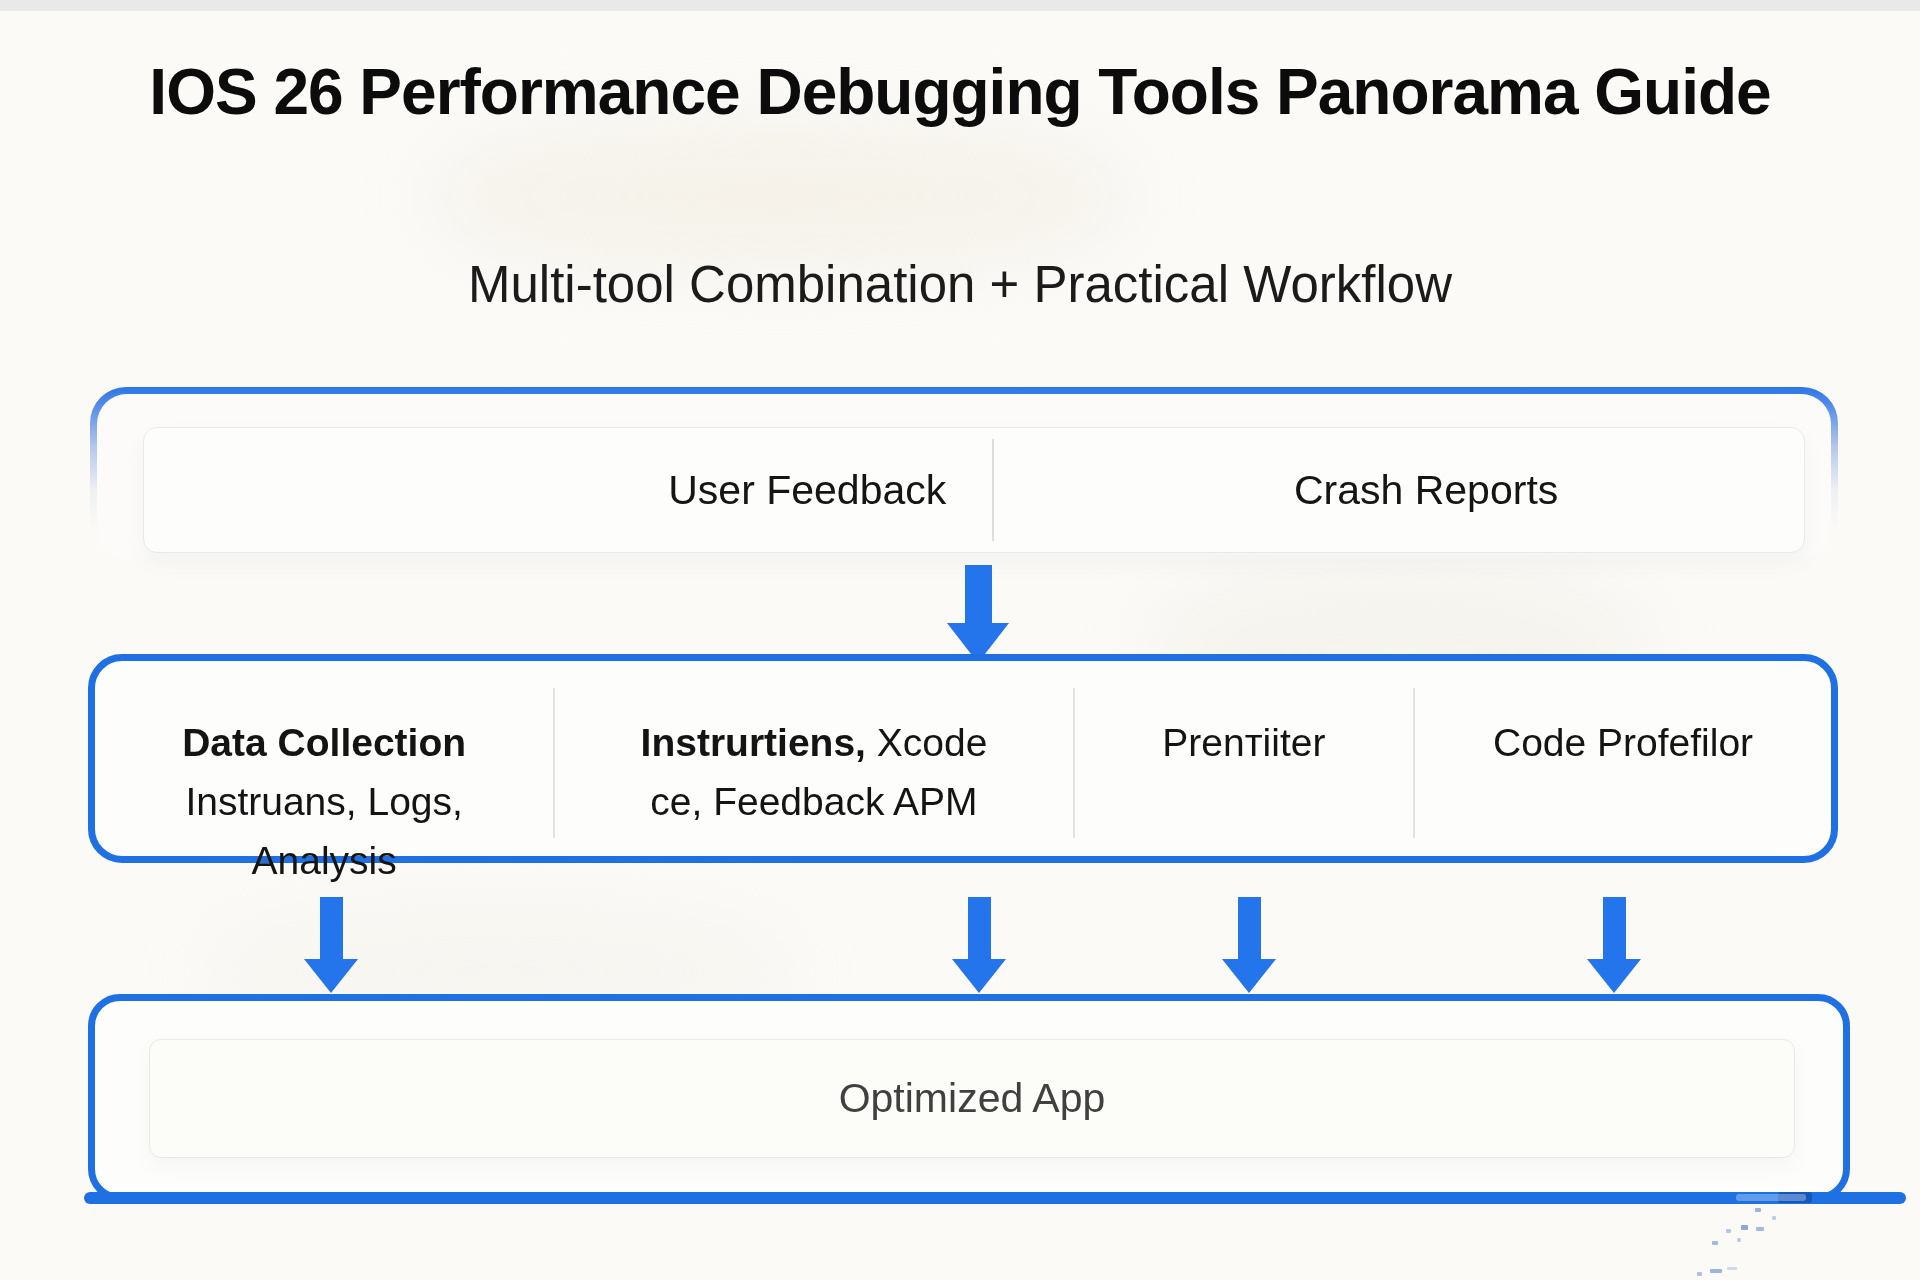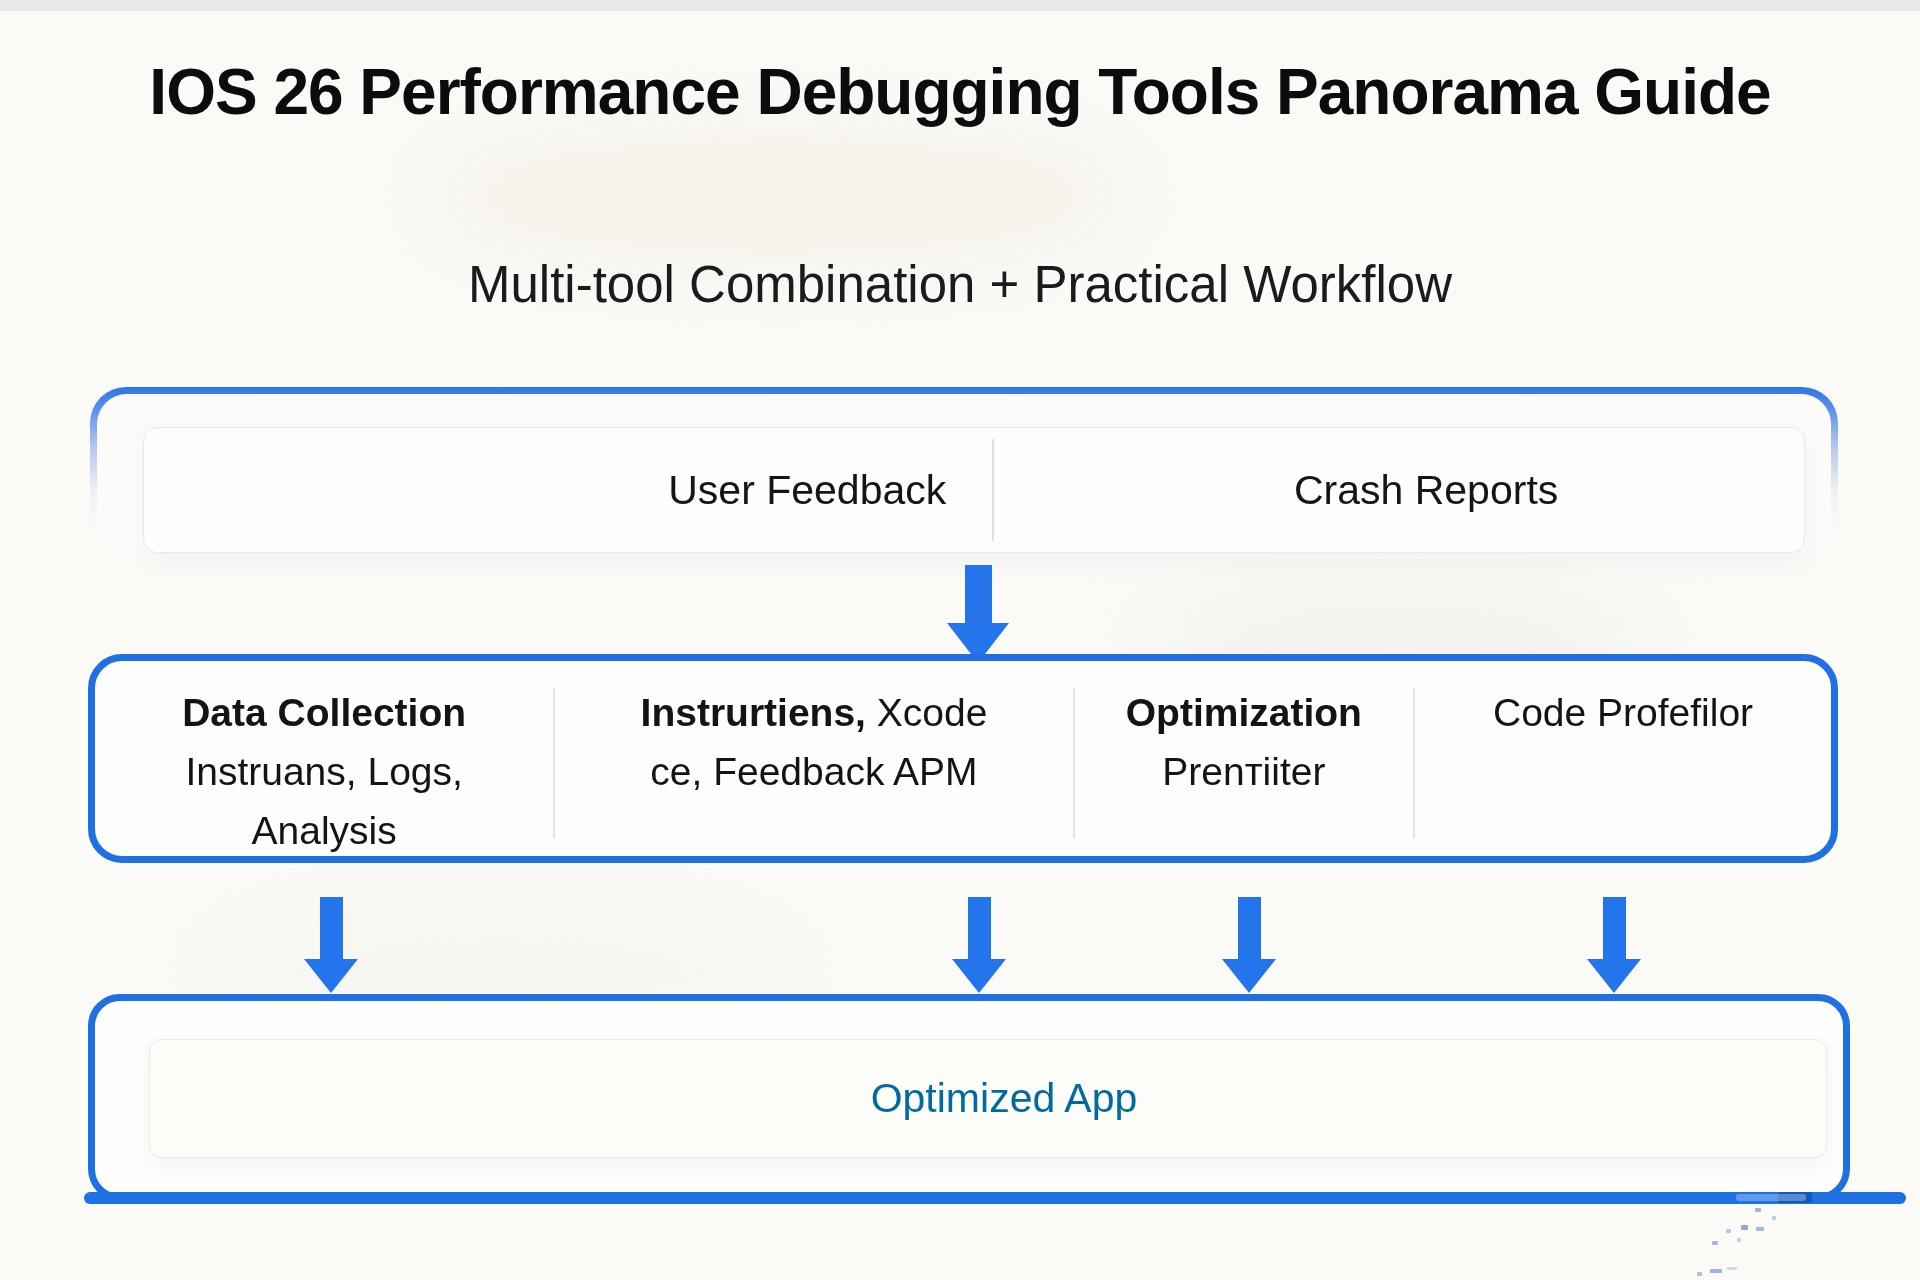--- a/index.html
+++ b/index.html
@@ -61,41 +61,41 @@
 
   
   .tools-panel{
     position:absolute; left:88px; top:643px; width:1750px; height:209px;
     box-sizing:border-box; border:7px solid var(--accent-blue,#1e70e3);
     border-radius:34px; background:#fdfdfb;
     display:flex; align-items:flex-start;
   }
   .tool-col{
     text-align:center; font-size:39px; line-height:59px; color:#141414;
-    padding-top:22px; box-sizing:border-box;
+    padding-top:52px; box-sizing:border-box;
   }
   .tool-col .b, .tool-head .b{font-weight:700;}
   .tc1{flex:0 0 26.4%;}
   .tc2{flex:0 0 29.8%;}
   .tc3{flex:0 0 19.5%;}
   .tc4{flex:1;}
   .col-div{flex:0 0 2px; width:2px; height:150px; background:#e4e4df; margin-top:27px;}
 
   
   .output-panel{
     position:absolute; left:88px; top:983px; width:1762px; height:207px;
     box-sizing:border-box; border:7px solid var(--accent-blue,#1e70e3);
     border-radius:32px; background:#fdfdfb;
   }
   .output-card{
     position:absolute; left:54px; top:38px; width:1644px; height:117px;
     background:#fcfcf9; border:1px solid #eaeae5; border-radius:12px;
     box-shadow:0 8px 18px rgba(90,95,115,0.05);
     display:flex; align-items:center; justify-content:center;
-    font-size:41px; color:#0369a1;padding-left:32px;
+    font-size:41px; color:#404040;
   }
   .bottom-bar{
     position:absolute; left:84px; top:1181px; width:1822px; height:12px;
     background:var(--accent-blue,#1e70e3); border-radius:7px;
   }
   .bar-mark{
     position:absolute; left:1736px; top:1183px; width:70px; height:7px;
     background:rgba(255,255,255,0.30); border-radius:3px;
   }
   .bar-mark2{
@@ -142,21 +142,20 @@
       <div class="tool-line">Instruans, Logs,</div>
       <div class="tool-line">Analysis</div>
     </div>
     <div class="col-div"></div>
     <div class="tool-col tc2">
       <div class="tool-head"><span class="b">Instrurtiens,</span><span> Xcode</span></div>
       <div class="tool-line">ce, Feedback APM</div>
     </div>
     <div class="col-div"></div>
     <div class="tool-col tc3">
-      <div class="tool-head"><span class="b">Optimization</span><span></span></div>
       <div class="tool-line">Prenтiiter</div>
     </div>
     <div class="col-div"></div>
     <div class="tool-col tc4">
       <div class="tool-line">Code Profefilor</div>
     </div>
   </div>
 
   <div class="block-arrow arrow-sm" style="left:304px; top:886px;">
     <div class="shaft"></div>

